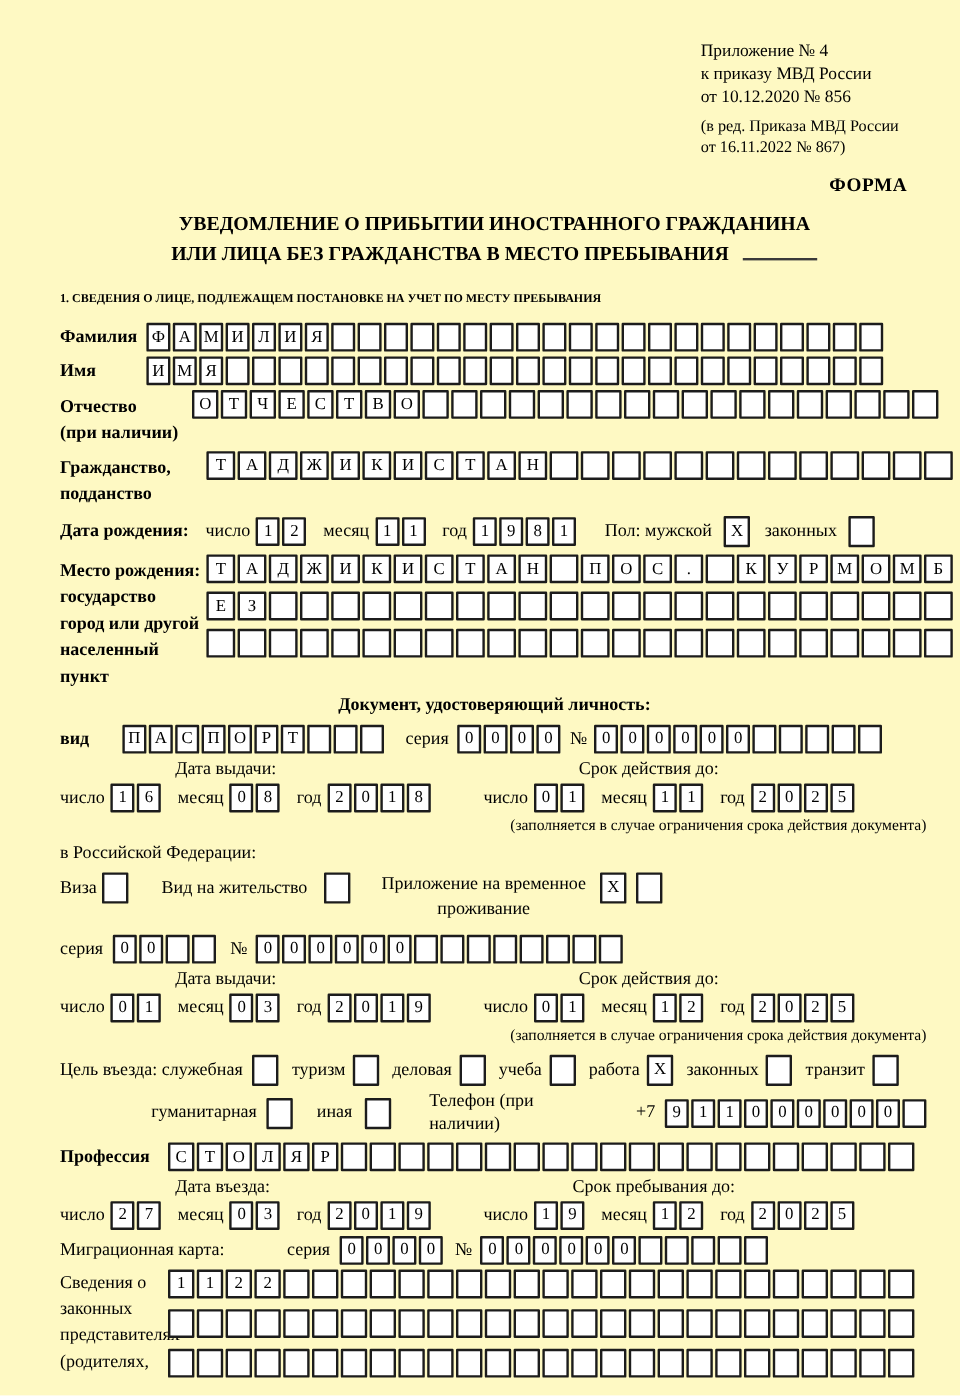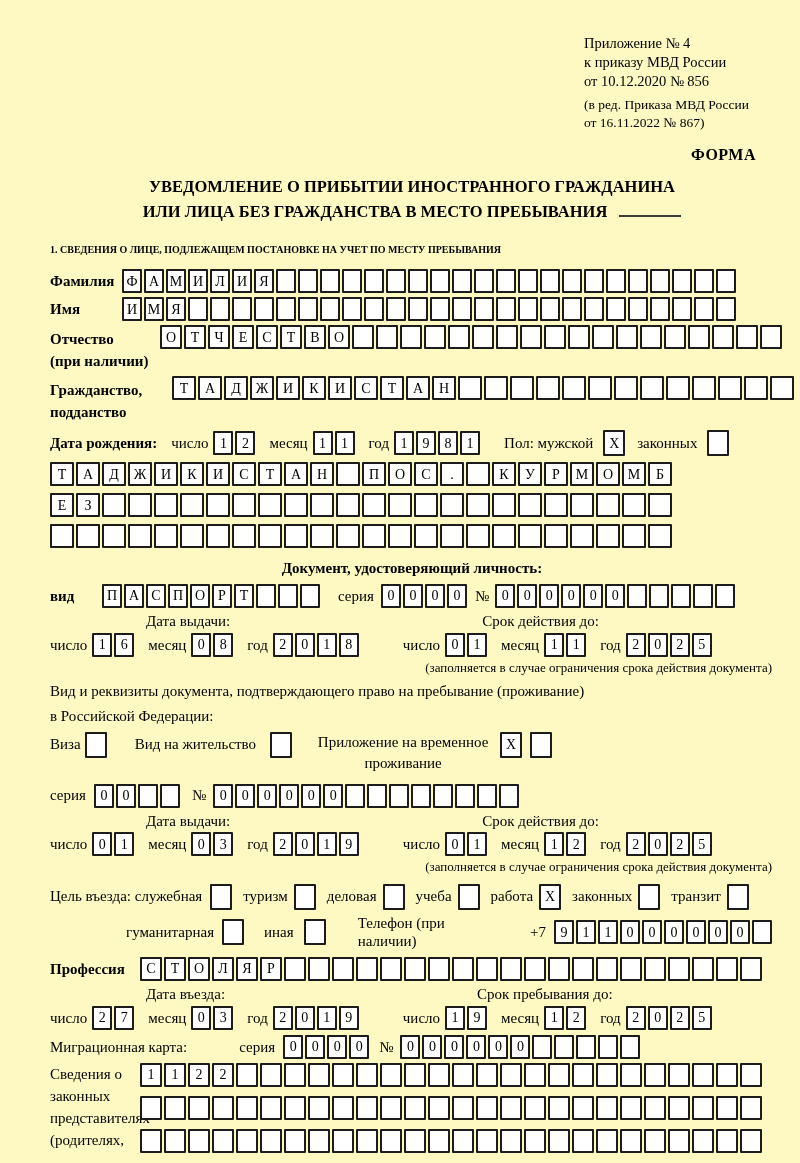--- a/index.html
+++ b/index.html
@@ -249,20 +249,26 @@
     <span class="cells cbx sgap">
         <span class="cell">X</span>
       </span>
     <span class="sgap">законных</span>
     <span class="cells cbx sgap">
         <span class="cell"></span>
       </span>
   </div>
 
   <div class="frow" style="margin-top:6px;">
+    <span class="lab lab2l w120">
+      <div>Место рождения:</div>
+      <div>государство</div>
+      <div>город или другой</div>
+      <div>населенный пункт</div>
+    </span>
     <span class="bpcells">
       <span class="cells wide">
           <span class="cell">Т</span>
           <span class="cell">А</span>
           <span class="cell">Д</span>
           <span class="cell">Ж</span>
           <span class="cell">И</span>
           <span class="cell">К</span>
           <span class="cell">И</span>
           <span class="cell">С</span>
@@ -414,21 +420,20 @@
       <span class="cells">
           <span class="cell">2</span>
           <span class="cell">0</span>
           <span class="cell">2</span>
           <span class="cell">5</span>
         </span>
     </span>
   </div>
   <div class="note">(заполняется в случае ограничения срока действия документа)</div>
 
-  <div class="stayline">Вид и реквизиты документа, подтверждающего право на пребывание (проживание)</div>
   <div class="stayline">в Российской Федерации:</div>
   <div class="frow staytypes">
     <span class="cbpair">
       <span>Виза</span>
       <span class="cells cbx" style="margin-left:4px;">
           <span class="cell"></span>
         </span>
     </span>
     <span class="cbpair mL26">
       <span>Вид на жительство</span>

